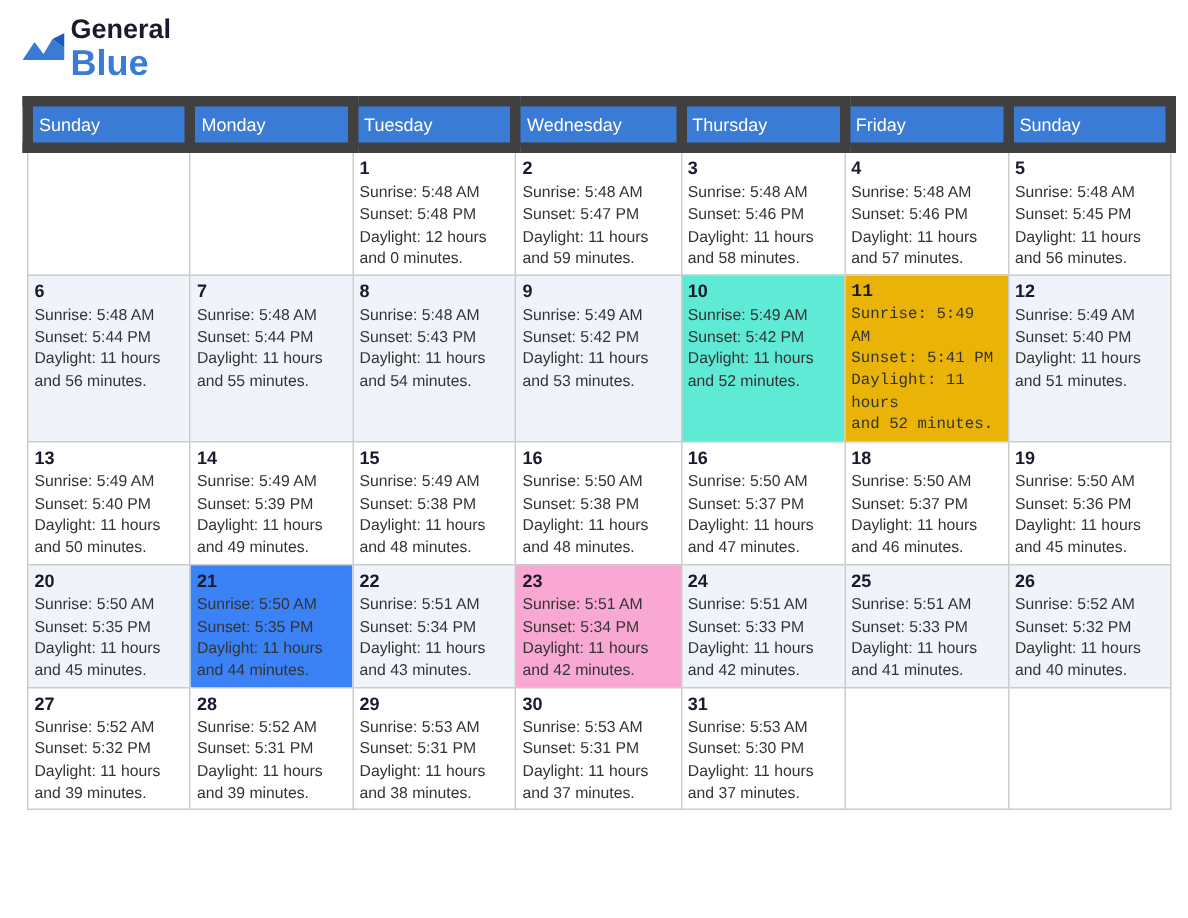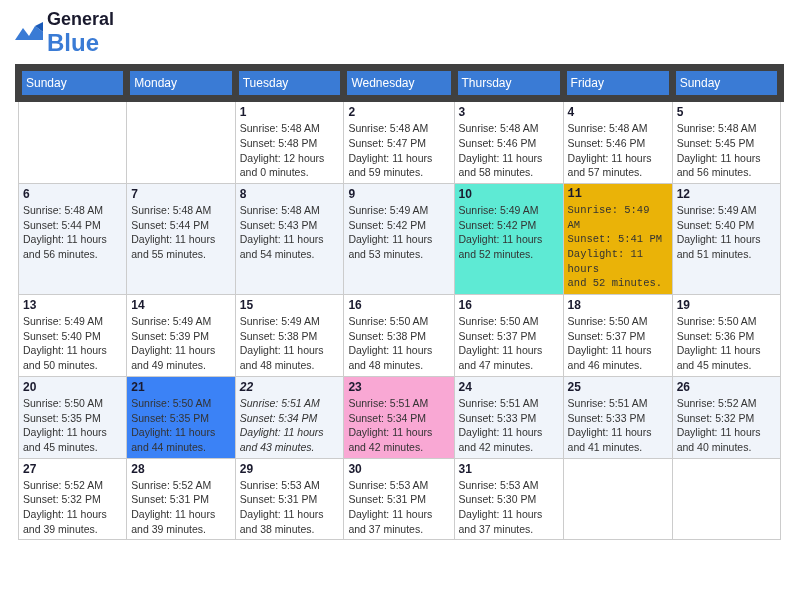--- a/index.html
+++ b/index.html
@@ -270,21 +270,21 @@
 Daylight: 11 hours
 and 45 minutes.</div>
           </td>
           <td style="background: #3b82f6;">
             <span class="day-num">21</span>
             <div class="day-info" style="white-space: pre-line;">Sunrise: 5:50 AM
 Sunset: 5:35 PM
 Daylight: 11 hours
 and 44 minutes.</div>
           </td>
-          <td style="background: rgb(240, 244, 250); font-style: italic;">
+          <td style="background: rgb(240, 244, 250);">
             <span class="day-num">22</span>
             <div class="day-info" style="white-space: pre-line;">Sunrise: 5:51 AM
 Sunset: 5:34 PM
 Daylight: 11 hours
 and 43 minutes.</div>
           </td>
           <td style="background: #f9a8d4;">
             <span class="day-num">23</span>
             <div class="day-info" style="white-space: pre-line;">Sunrise: 5:51 AM
 Sunset: 5:34 PM

